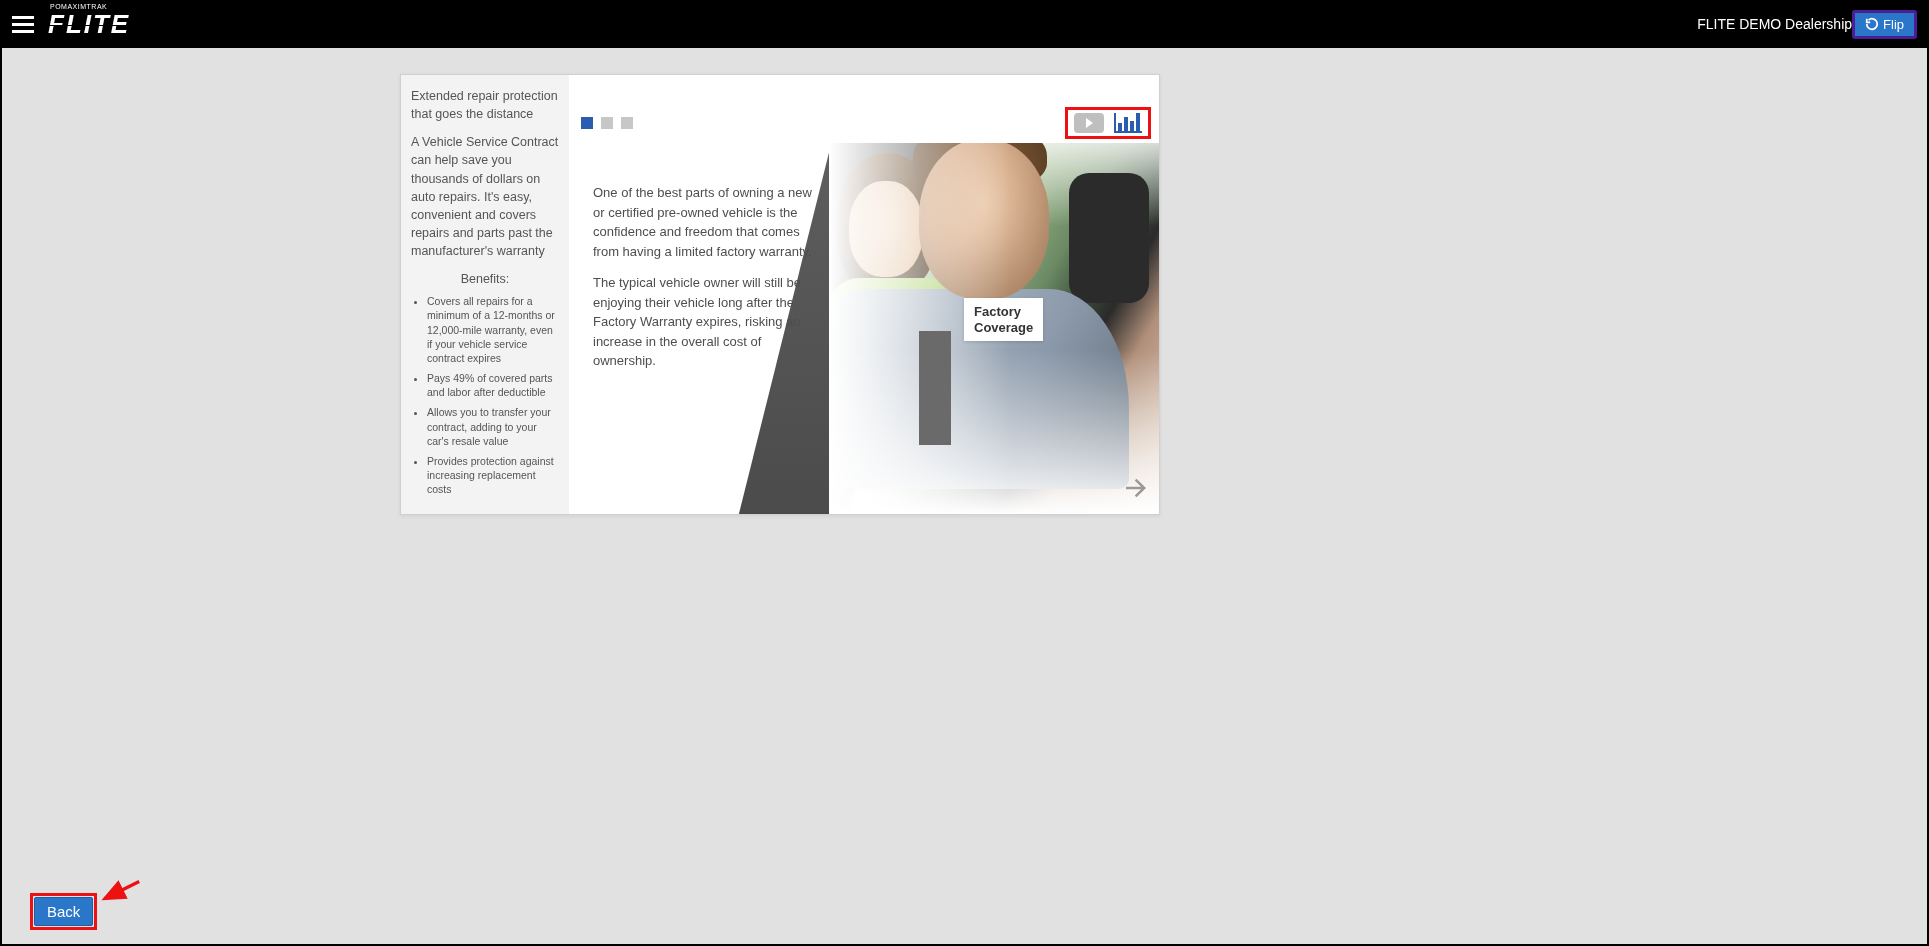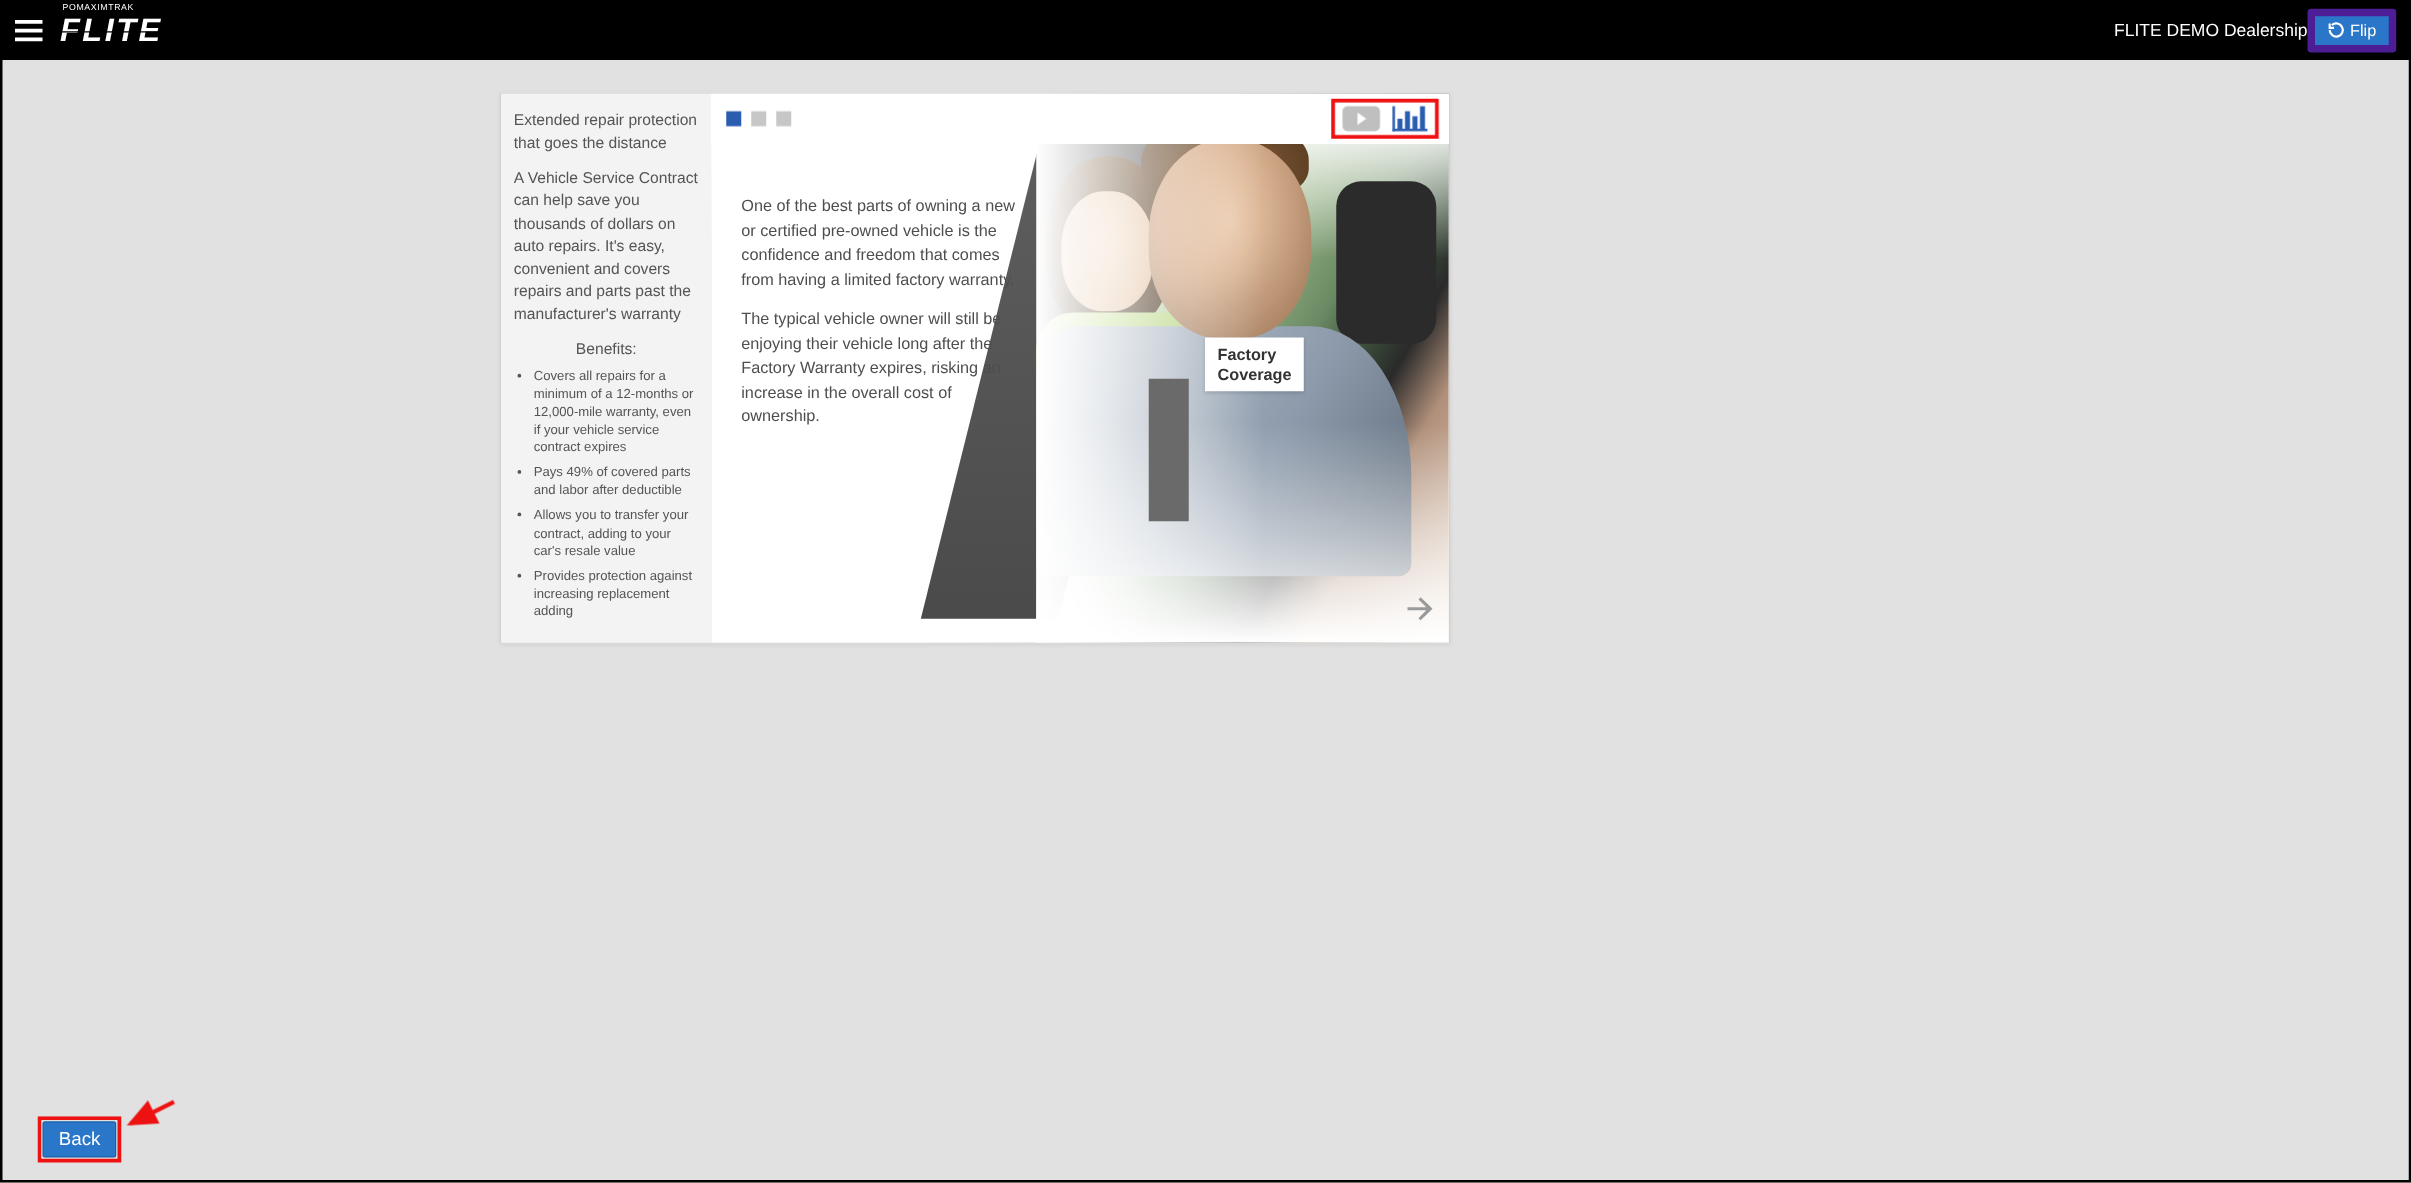--- a/index.html
+++ b/index.html
@@ -26,21 +26,21 @@
     letter-spacing: 2px;
     font-style: italic;
     position: relative;
   }
   .logo-sup { font-size: 7px; letter-spacing: 0.5px; font-style: normal; position: absolute; top: -6px; left: 2px; font-weight: normal; }
   .logo-text { text-decoration: line-through; text-decoration-color: #000; text-decoration-thickness: 0; display:inline-block; }
   .header-right { display: flex; align-items: center; }
   .dealer-label { font-size: 14px; }
   .flip-btn {
     background: #2a77c9;
-    border: 6px solid #4c1d95;
+    border: 3px solid #4c1d95;
     color: #fff;
     padding: 4px 10px;
     border-radius: 3px;
     font-size: 13px;
     cursor: pointer;
     display: flex; align-items: center; gap: 4px;
   }
 
   .page { padding: 26px 0 0 0; }
   .title {
@@ -78,20 +78,21 @@
   .sidebar li { margin-bottom: 6px; line-height: 1.35; }
 
   
   .main {
     flex: 1;
     position: relative;
     background: linear-gradient(180deg, #ffffff 0%, #ffffff 4%, rgba(255,255,255,0) 30%),
                 linear-gradient(90deg,#fff 0%, #fff 44%, rgba(255,255,255,0) 60%),
                 linear-gradient(120deg,#d9e6c9 50%, #9cb98a 60%, #6b8a64 70%, #394b39 76%, #2a2a2a 80%, #b1907a 86%, #e7d6c6 100%);
     overflow: hidden;
+    margin-top: 28px;
   }
 
   .top-strip {
     height: 40px;
     background: #fff;
     display:flex;
     align-items:center;
     justify-content: space-between;
     padding: 0 8px 0 12px;
     position: relative;
@@ -204,21 +205,21 @@
 
   <div class="card">
     <div class="sidebar">
       <p class="tagline">Extended repair protection that goes the distance</p>
       <p class="descr">A Vehicle Service Contract can help save you thousands of dollars on auto repairs. It's easy, convenient and covers repairs and parts past the manufacturer's warranty</p>
       <p class="ben-title">Benefits:</p>
       <ul>
         <li>Covers all repairs for a minimum of a 12-months or 12,000-mile warranty, even if your vehicle service contract expires</li>
         <li>Pays 49% of covered parts and labor after deductible</li>
         <li>Allows you to transfer your contract, adding to your car's resale value</li>
-        <li>Provides protection against increasing replacement adding</li>
+        <li>Provides protection against increasing replacement costs</li>
       </ul>
     </div>
 
     <div class="main">
       <div class="top-strip">
         <div class="dots">
           <div class="dot active"></div>
           <div class="dot"></div>
           <div class="dot"></div>
         </div>

